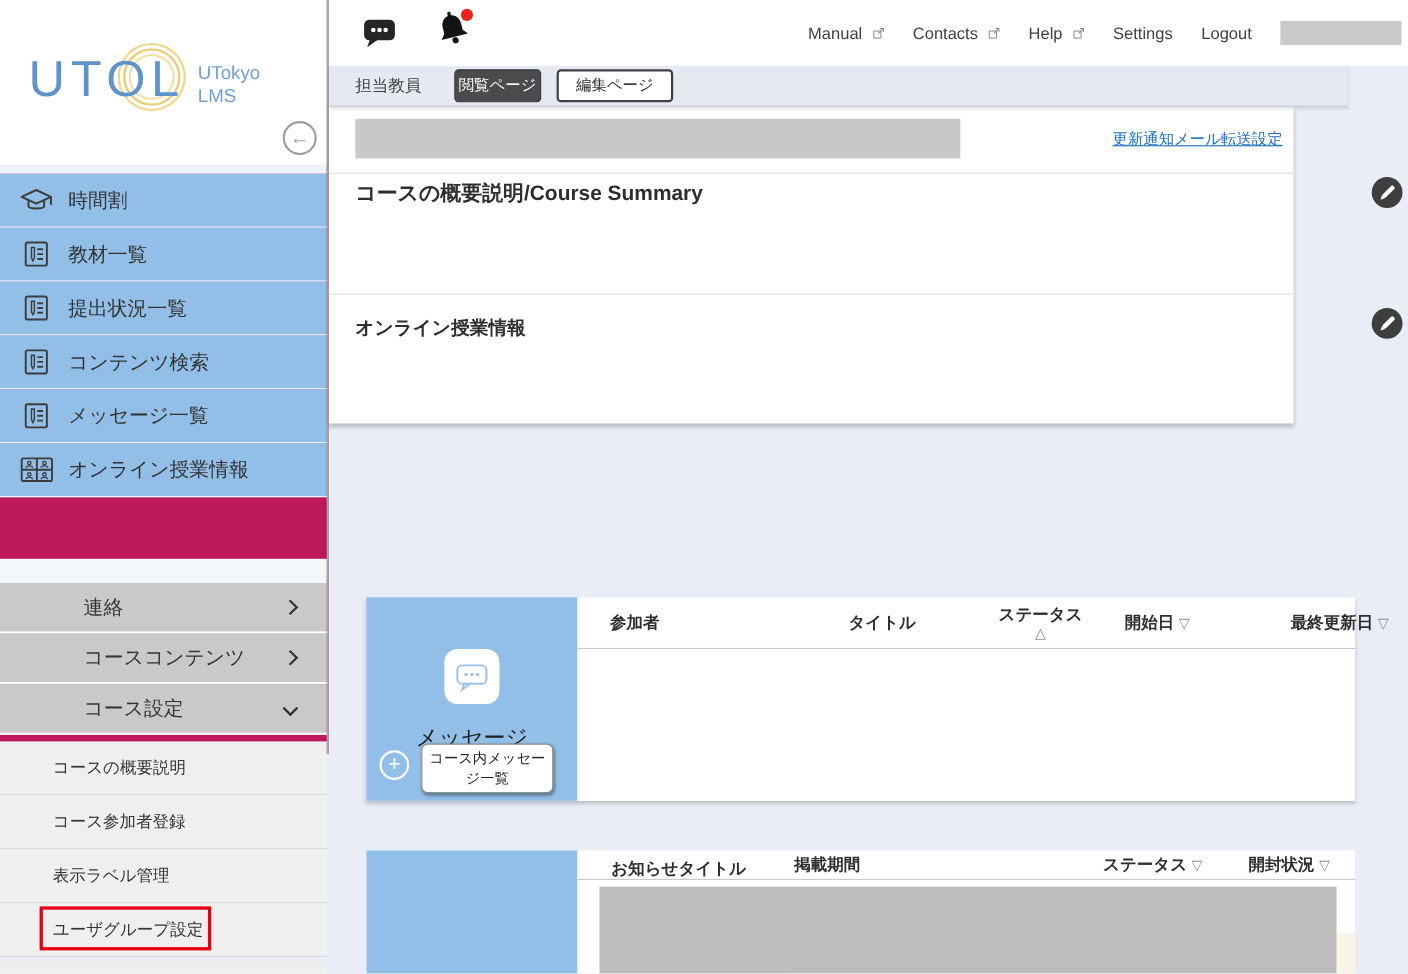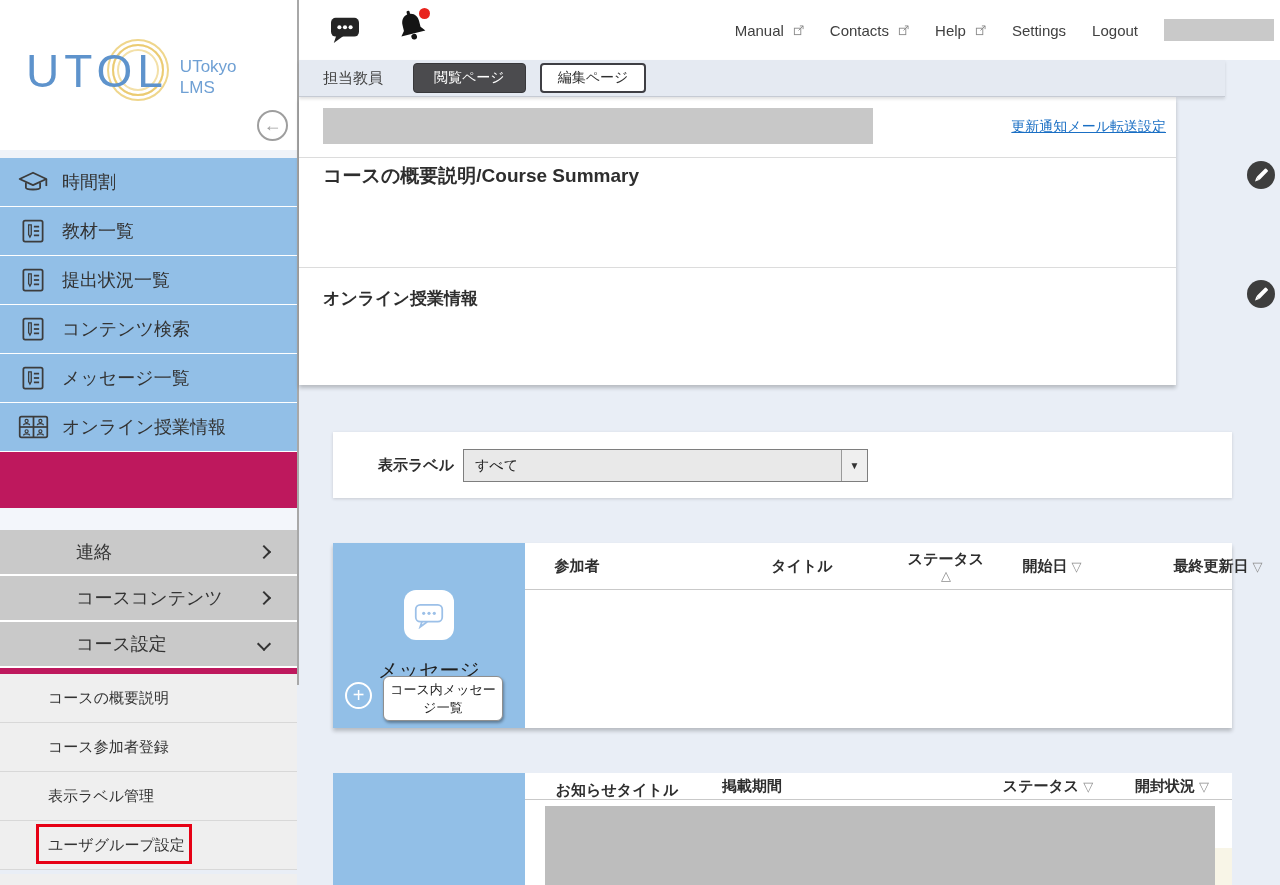--- a/index.html
+++ b/index.html
@@ -39,21 +39,21 @@
 .header { position:absolute; left:0; top:0; width:981px; height:60px; background:#fff; }
 .chat-btn { position:absolute; left:30px; top:16px; cursor:pointer; }
 .bell-btn { position:absolute; left:94px; top:6px; cursor:pointer; }
 .top-links { position:absolute; right:6px; top:0; height:60px; display:flex; align-items:center; gap:26px; }
 .top-link { display:flex; align-items:center; gap:9px; font-size:15px; color:#404040; cursor:pointer; }
 .user-redacted { width:110px; height:22px; background:#C9C9C9; }
 
 .tabstrip { position:absolute; left:0; top:60px; width:926px; height:37px; background:#E5EAF2; border-bottom:1px solid #C6CBD4;
   box-shadow:0 2px 3px rgba(0,0,0,.12); display:flex; align-items:center; padding-left:24px; z-index:3; }
 .role-label { font-size:15px; color:#3F3F3F; margin-right:30px; }
-.tab-view { background:#4B4B4E; color:#fff; border:1px solid #38383B; border-radius:4px; padding:5px 20px; font-size:14px; cursor:pointer; margin-right:14px; }
+.tab-view { background:#4B4B4E; color:#fff; border:1px solid #38383B; border-radius:4px; padding:5px 3px; font-size:14px; cursor:pointer; margin-right:14px; }
 .tab-edit { background:#fff; color:#2F2F2F; border:2px solid #3F3F44; border-radius:4px; padding:4px 16px; font-size:14px; cursor:pointer; }
 
 .content-card { position:absolute; left:0; top:97px; width:877px; height:288px; background:#fff; box-shadow:0 3px 4px rgba(0,0,0,.22); z-index:2; }
 .redacted-course { position:absolute; left:24px; top:11px; width:550px; height:36px; background:#C8C8C8; }
 .notify-link { position:absolute; right:10px; top:21px; font-size:14px; color:#1A6FC4; text-decoration:underline; cursor:pointer; }
 .card-divider { position:absolute; left:0; width:100%; height:1px; background:#DCDCDC; }
 .div1 { top:60px; } .div2 { top:170px; }
 .sec1-title { position:absolute; left:24px; top:66px; font-size:19px; font-weight:bold; color:#2E2E2E; }
 .sec2-title { position:absolute; left:24px; top:190px; font-size:17px; font-weight:bold; color:#2E2E2E; }
 .edit-btn { position:absolute; width:28px; height:28px; border-radius:50%; background:#3E3E3E; display:flex; align-items:center; justify-content:center; cursor:pointer; }
@@ -293,27 +293,20 @@
       <div class="edit-btn edit1">
         <span class="pencil"></span>
       </div>
       <div class="card-divider div2"></div>
       <h2 class="sec2-title">オンライン授業情報</h2>
       <div class="edit-btn edit2">
         <span class="pencil"></span>
       </div>
     </section>
 
-    <section class="filter-card">
-      <span class="filter-label">表示ラベル</span>
-      <div class="select">
-        <span class="select-value">すべて</span>
-        <span class="select-arrow">▼</span>
-      </div>
-    </section>
 
     <section class="section1">
       <div class="panel">
         <div class="tile">
           <svg viewBox="0 0 34 30" width="30" height="27" fill="none" stroke="#9CC0E8" stroke-width="2">
             <rect x="2" y="3" width="30" height="19" rx="5"></rect>
             <path d="M9 22 L7 28 L15 22"></path>
             <circle cx="11" cy="12.5" r="1.8" fill="#9CC0E8" stroke="none"></circle>
               <circle cx="17" cy="12.5" r="1.8" fill="#9CC0E8" stroke="none"></circle>
               <circle cx="23" cy="12.5" r="1.8" fill="#9CC0E8" stroke="none"></circle>

